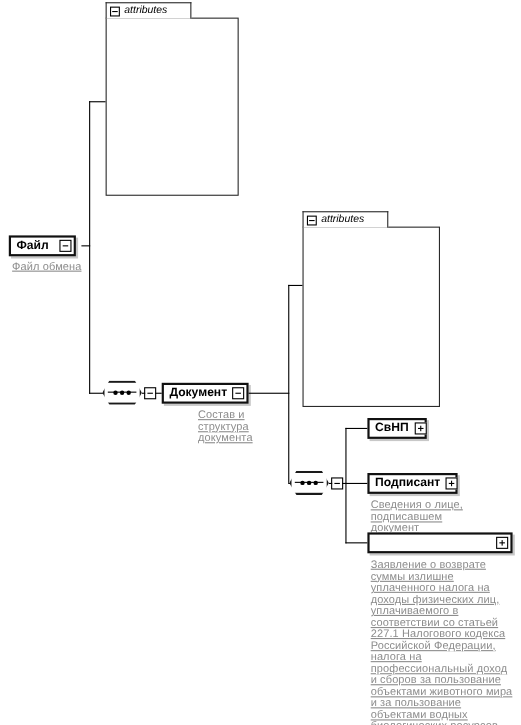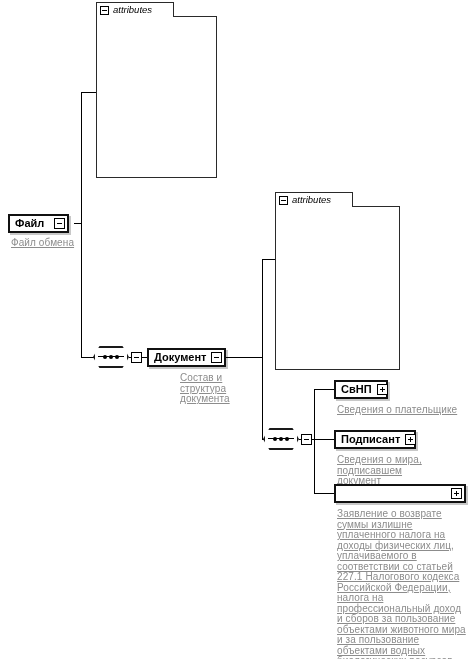--- a/index.html
+++ b/index.html
@@ -326,26 +326,25 @@
 
   <div class="line-v" style="left:314px; top:389px; height:105px;"></div>
   <div class="line-h" style="left:314px; top:389px; width:21px;"></div>
   <div class="line-h" style="left:314px; top:439px; width:21px;"></div>
   <div class="line-h" style="left:314px; top:493px; width:21px;"></div>
 
   <div class="node" style="left:334px; top:380px; width:54px;">
     <span class="label">СвНП</span>
     <span class="expander plus"></span>
   </div>
-  <div class="desc" style="left:337px; top:405px; width:130px;">Сведения о плательщике</div>
 
   <div class="node" style="left:334px; top:430px; width:82px;">
     <span class="label">Подписант</span>
     <span class="expander plus"></span>
   </div>
-  <div class="desc" style="left:337px; top:455px; width:105px;">Сведения о мира, подписавшем документ</div>
+  <div class="desc" style="left:337px; top:455px; width:105px;">Сведения о лице, подписавшем документ</div>
 
   <div class="node" style="left:334px; top:484px; width:132px;">
     <span class="expander plus"></span>
   </div>
   <div class="desc" style="left:337px; top:509px; width:130px;">Заявление о возврате суммы излишне уплаченного налога на доходы физических лиц, уплачиваемого в соответствии со статьей 227.1 Налогового кодекса Российской Федерации, налога на профессиональный доход и сборов за пользование объектами животного мира и за пользование объектами водных биологических ресурсов</div>
 
 </div>
 
 </body></html>

